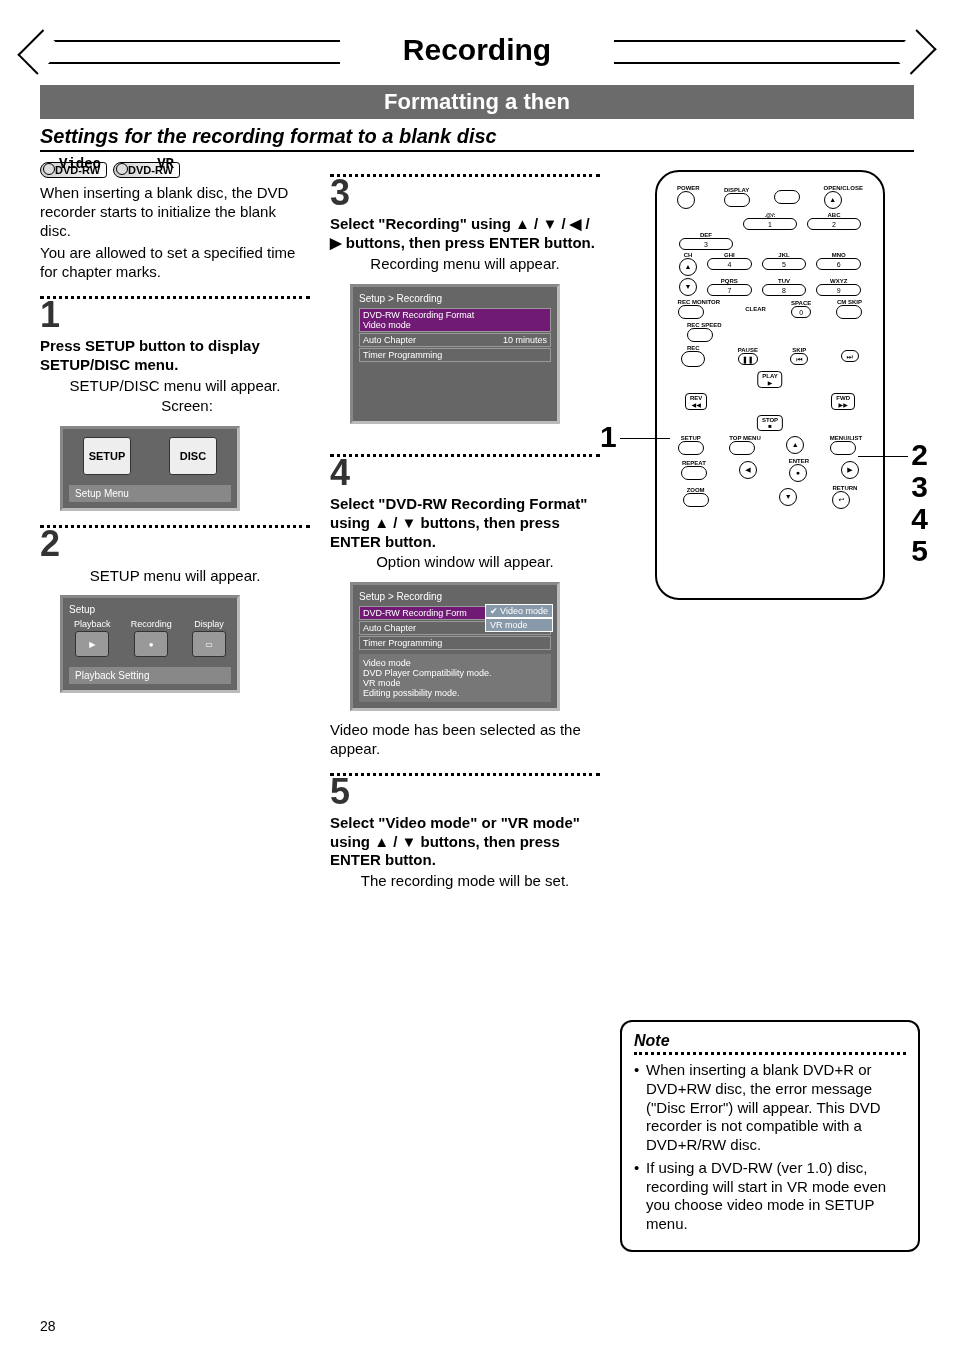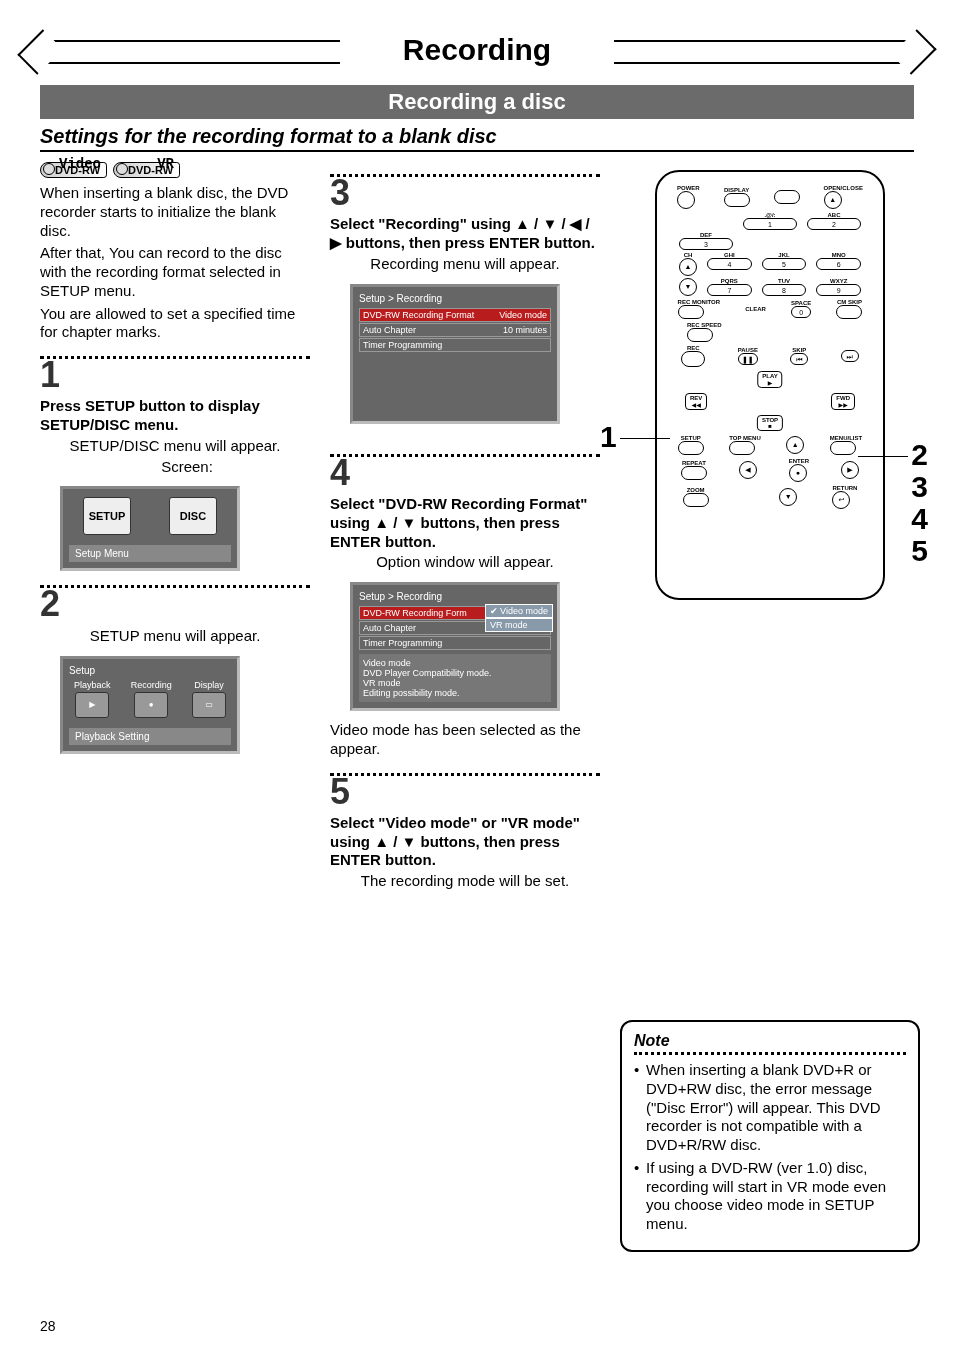--- a/index.html
+++ b/index.html
@@ -42,21 +42,21 @@
   
   .shot { border: 3px solid #bbb; border-top-color:#888; border-left-color:#888; background: #666; margin: 10px 0 0 20px; width: 210px; padding: 6px; color:#fff; font-size: 10px; }
   .shot.small { width: 180px; }
   .shot .tabs { display:flex; gap:10px; justify-content: space-around; }
   .shot .tab { text-align:center; font-size:9px; }
   .shot .tab .icon { width: 34px; height: 26px; background:#999; border:1px solid #333; margin: 2px auto; border-radius: 3px; display:flex; align-items:center; justify-content:center; font-size:8px; }
   .shot .tab.big .icon { width: 48px; height: 38px; background:#eee; color:#000; border:1px solid #333; font-size:11px; font-weight:bold; }
   .shot .caption { background:#888; margin-top:8px; padding:3px 6px; font-size:10px; }
   .shot .title-row { font-size:10px; margin-bottom:4px; }
   .shot .menu-row { display:flex; justify-content:space-between; border:1px solid #999; padding:1px 3px; margin:1px 0; font-size:9px; }
-  .shot .menu-row.hl { background:#b91c1c; }
+  .shot .menu-row.hl { background:#701a75;flex-direction:column; }
   .shot .opt-box { border:1px solid #fff; background:#8899aa; padding:1px 4px; font-size:9px; }
   .shot .desc { font-size:9px; background:#777; margin-top:4px; padding:4px; }
 
   
   .remote-wrap { position: relative; margin-top: 10px; }
   .remote { width: 230px; height: 430px; border: 2px solid #000; border-radius: 24px; margin: 0 auto; position: relative; background: #fff; padding: 10px 8px; }
   .remote .row { display:flex; justify-content:space-around; margin: 3px 0; align-items:center; }
   .remote .lbl { font-size: 6px; font-weight: bold; text-align:center; line-height:1; }
   .remote .btn { border:1px solid #000; border-radius: 10px; min-width:18px; height:12px; font-size:7px; text-align:center; line-height:11px; padding:0 2px; }
   .remote .btn.round { border-radius:50%; width:18px; height:18px; line-height:16px; }
@@ -86,39 +86,38 @@
 <div class="page">
 
   <div class="title-wrap">
     <div class="lens left"></div>
     <div class="lens right"></div>
     <div class="lens-end left"></div>
     <div class="lens-end right"></div>
     <div class="title-bar">Recording</div>
   </div>
 
-  <div class="subtitle-bar">Recording a disc</div>
+  <div class="subtitle-bar">Formatting a then</div>
   <div class="section-title">Settings for the recording format to a blank disc</div>
 
   <div class="columns">
 
     <div class="col left-col">
       <div class="disc-badges">
         <span class="disc-badge">
           <span class="sup">Video</span>
           <span class="shape">DVD-RW</span>
         </span>
         <span class="disc-badge">
           <span class="sup">VR</span>
           <span class="shape">DVD-RW</span>
         </span>
       </div>
 
       <p class="body">When inserting a blank disc, the DVD recorder starts to initialize the blank disc.</p>
-      <p class="body">After that, You can record to the disc with the recording format selected in SETUP menu.</p>
       <p class="body">You are allowed to set a specified time for chapter marks.</p>
 
       <div class="dotted"></div>
       <div class="step-num">1</div>
       <div class="instr">Press SETUP button to display SETUP/DISC menu.</div>
       <div class="sub">SETUP/DISC menu will appear.</div>
       <div class="sub indent">Screen:</div>
 
       <div class="shot small">
         <div class="tabs">

